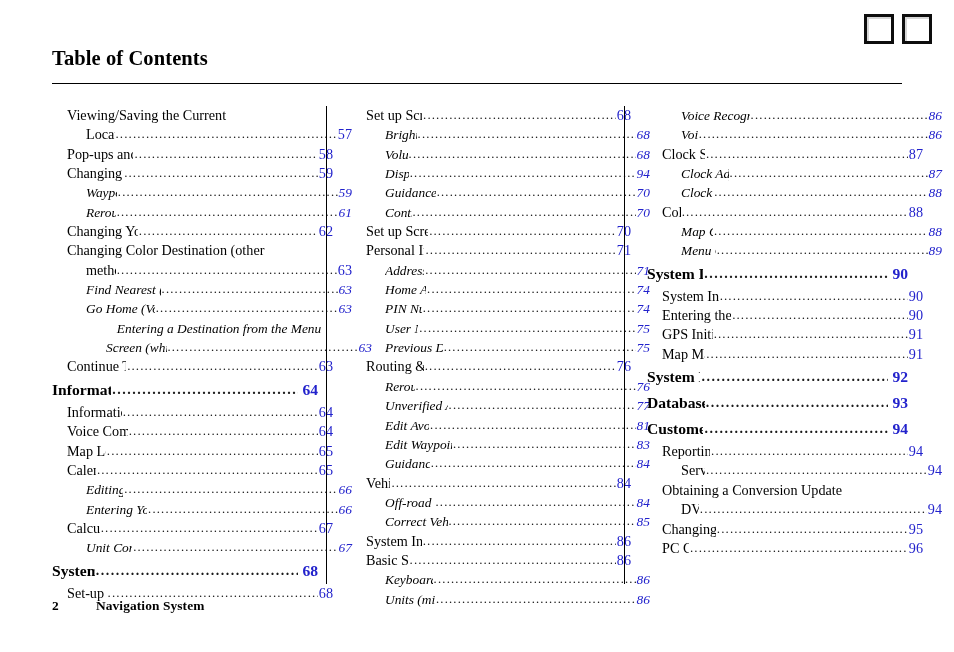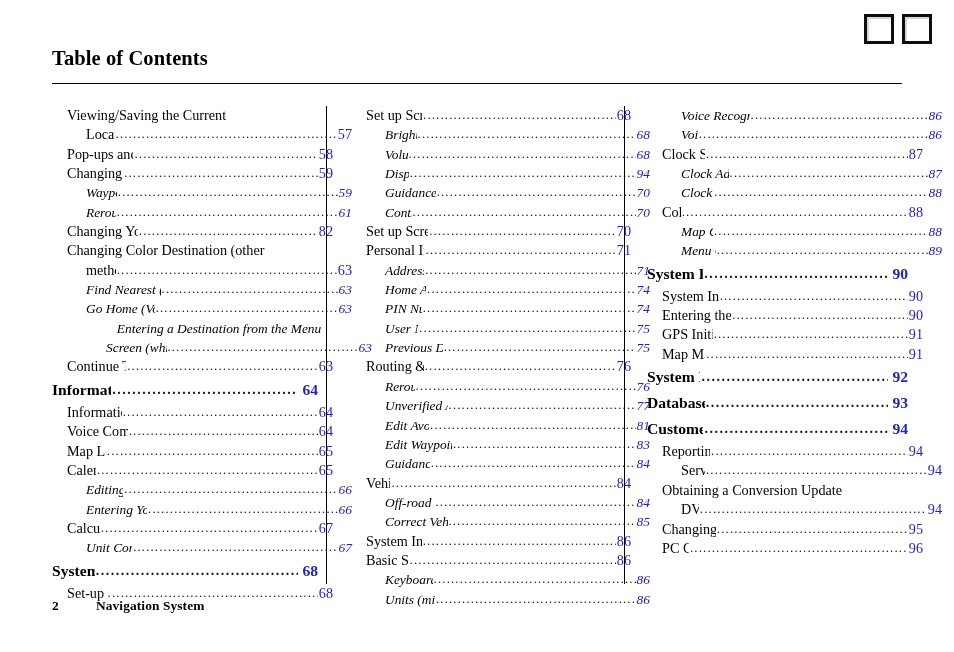--- a/index.html
+++ b/index.html
@@ -190,21 +190,21 @@
         <span class="page-num">59</span>
       </div>
       <div class="toc-entry lvl-2">
         <span class="entry-label">Rerouting</span>
         <span class="dot-leader">..........................................................................................</span>
         <span class="page-num">61</span>
       </div>
       <div class="toc-entry lvl-1">
         <span class="entry-label">Changing Your Destination</span>
         <span class="dot-leader">..........................................................................................</span>
-        <span class="page-num">82</span>
+        <span class="page-num">62</span>
       </div>
       <div class="toc-wrap lvl-1"><span>Changing Color Destination (other</span></div>
       <div class="toc-entry lvl-1 cont-1">
         <span class="entry-label">methods)</span>
         <span class="dot-leader">..........................................................................................</span>
         <span class="page-num">63</span>
       </div>
       <div class="toc-entry lvl-2">
         <span class="entry-label">Find Nearest (Voice command)</span>
         <span class="dot-leader">..........................................................................................</span>

